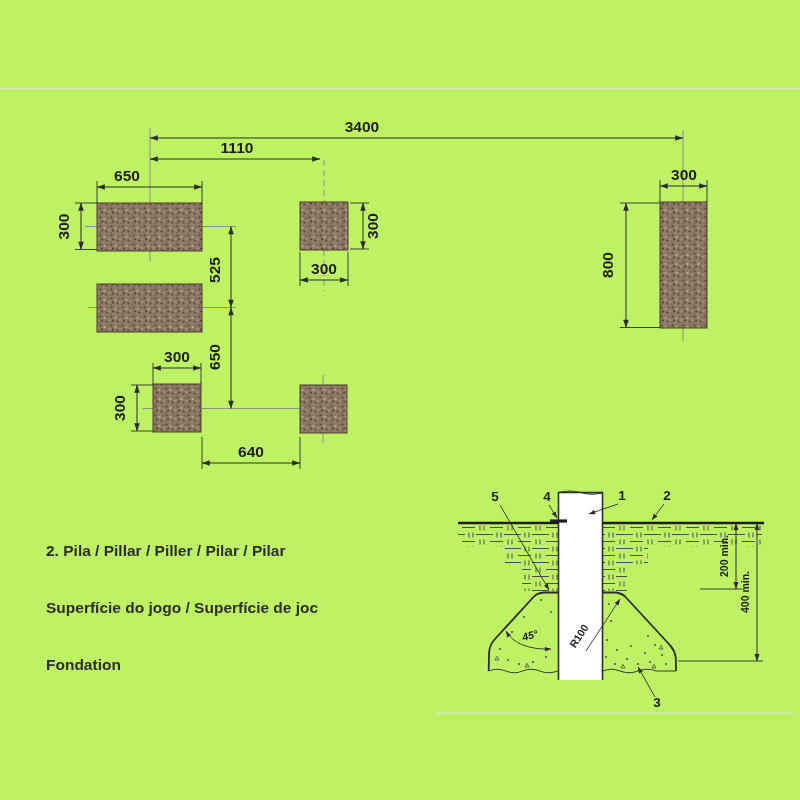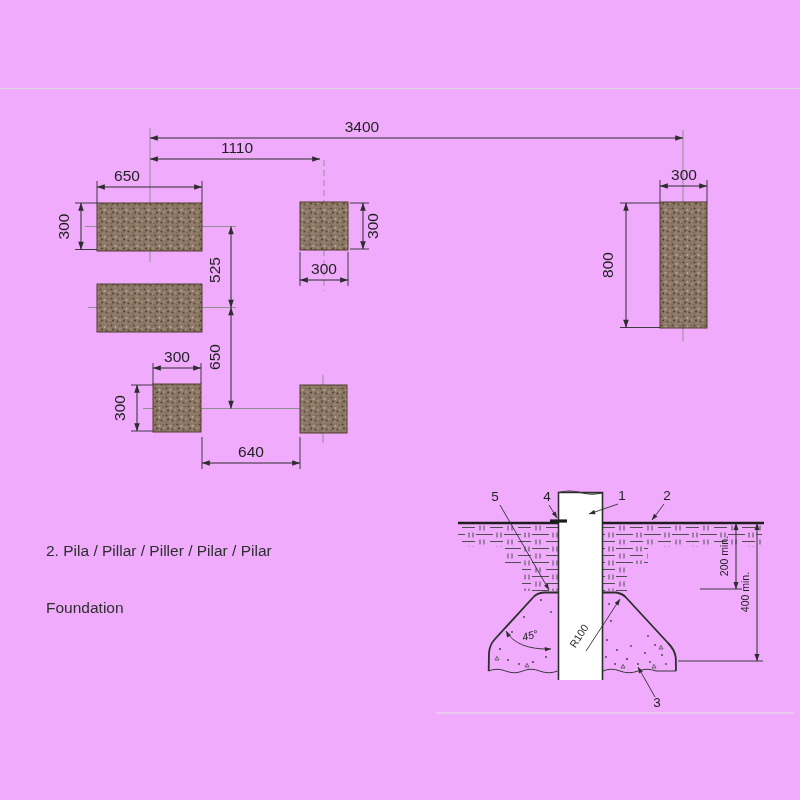--- a/index.html
+++ b/index.html
@@ -1,17 +1,17 @@
 <!DOCTYPE html>
 <html><head>
 <meta charset="utf-8">
 <style>
   html,body{margin:0;padding:0;background:#fff;}
-  .canvas{position:relative;width:800px;height:800px;background:#f0abfc;overflow:hidden;
-          font-family:"Liberation Sans",sans-serif;}
+  .canvas{position:relative;width:800px;height:800px;background:#bef264;overflow:hidden;
+          font-family:"Liberation Sans",sans-serif;font-weight:bold;}
   svg text{font-family:"Liberation Sans",sans-serif;fill:#1f1f1f;}
   .dimtxt{font-size:15.5px;}
   .callout{font-size:13.5px;}
   .smalldim{font-size:10.5px;}
   .legend{position:absolute;left:46px;top:503px;width:402px;
           font-size:15.5px;line-height:19px;color:#2e2e2e;white-space:pre-wrap;}
   .legend div{height:19px;}
 </style>
 </head>
 <body>
@@ -216,19 +216,20 @@
     <text class="smalldim" transform="translate(531,639) rotate(-15)" text-anchor="middle" font-style="italic">45°</text>
 
     <line x1="586" y1="651" x2="620" y2="599" stroke="#2d2d2d" stroke-width="0.9" marker-end="url(#arrS)"></line>
     <text class="smalldim" transform="translate(582,638) rotate(-57)" text-anchor="middle">R100</text>
   </g>
 </svg>
 
 
 <div class="legend">
   <div>2. Pila / Pillar / Piller / Pilar / Pilar</div>
-  <div>Foundation</div>
+  <div>Superfície do jogo / Superfície de joc</div>
+  <div>Fondation</div>
   
   
   
 </div>
 
 </div>
 
 </body></html>

